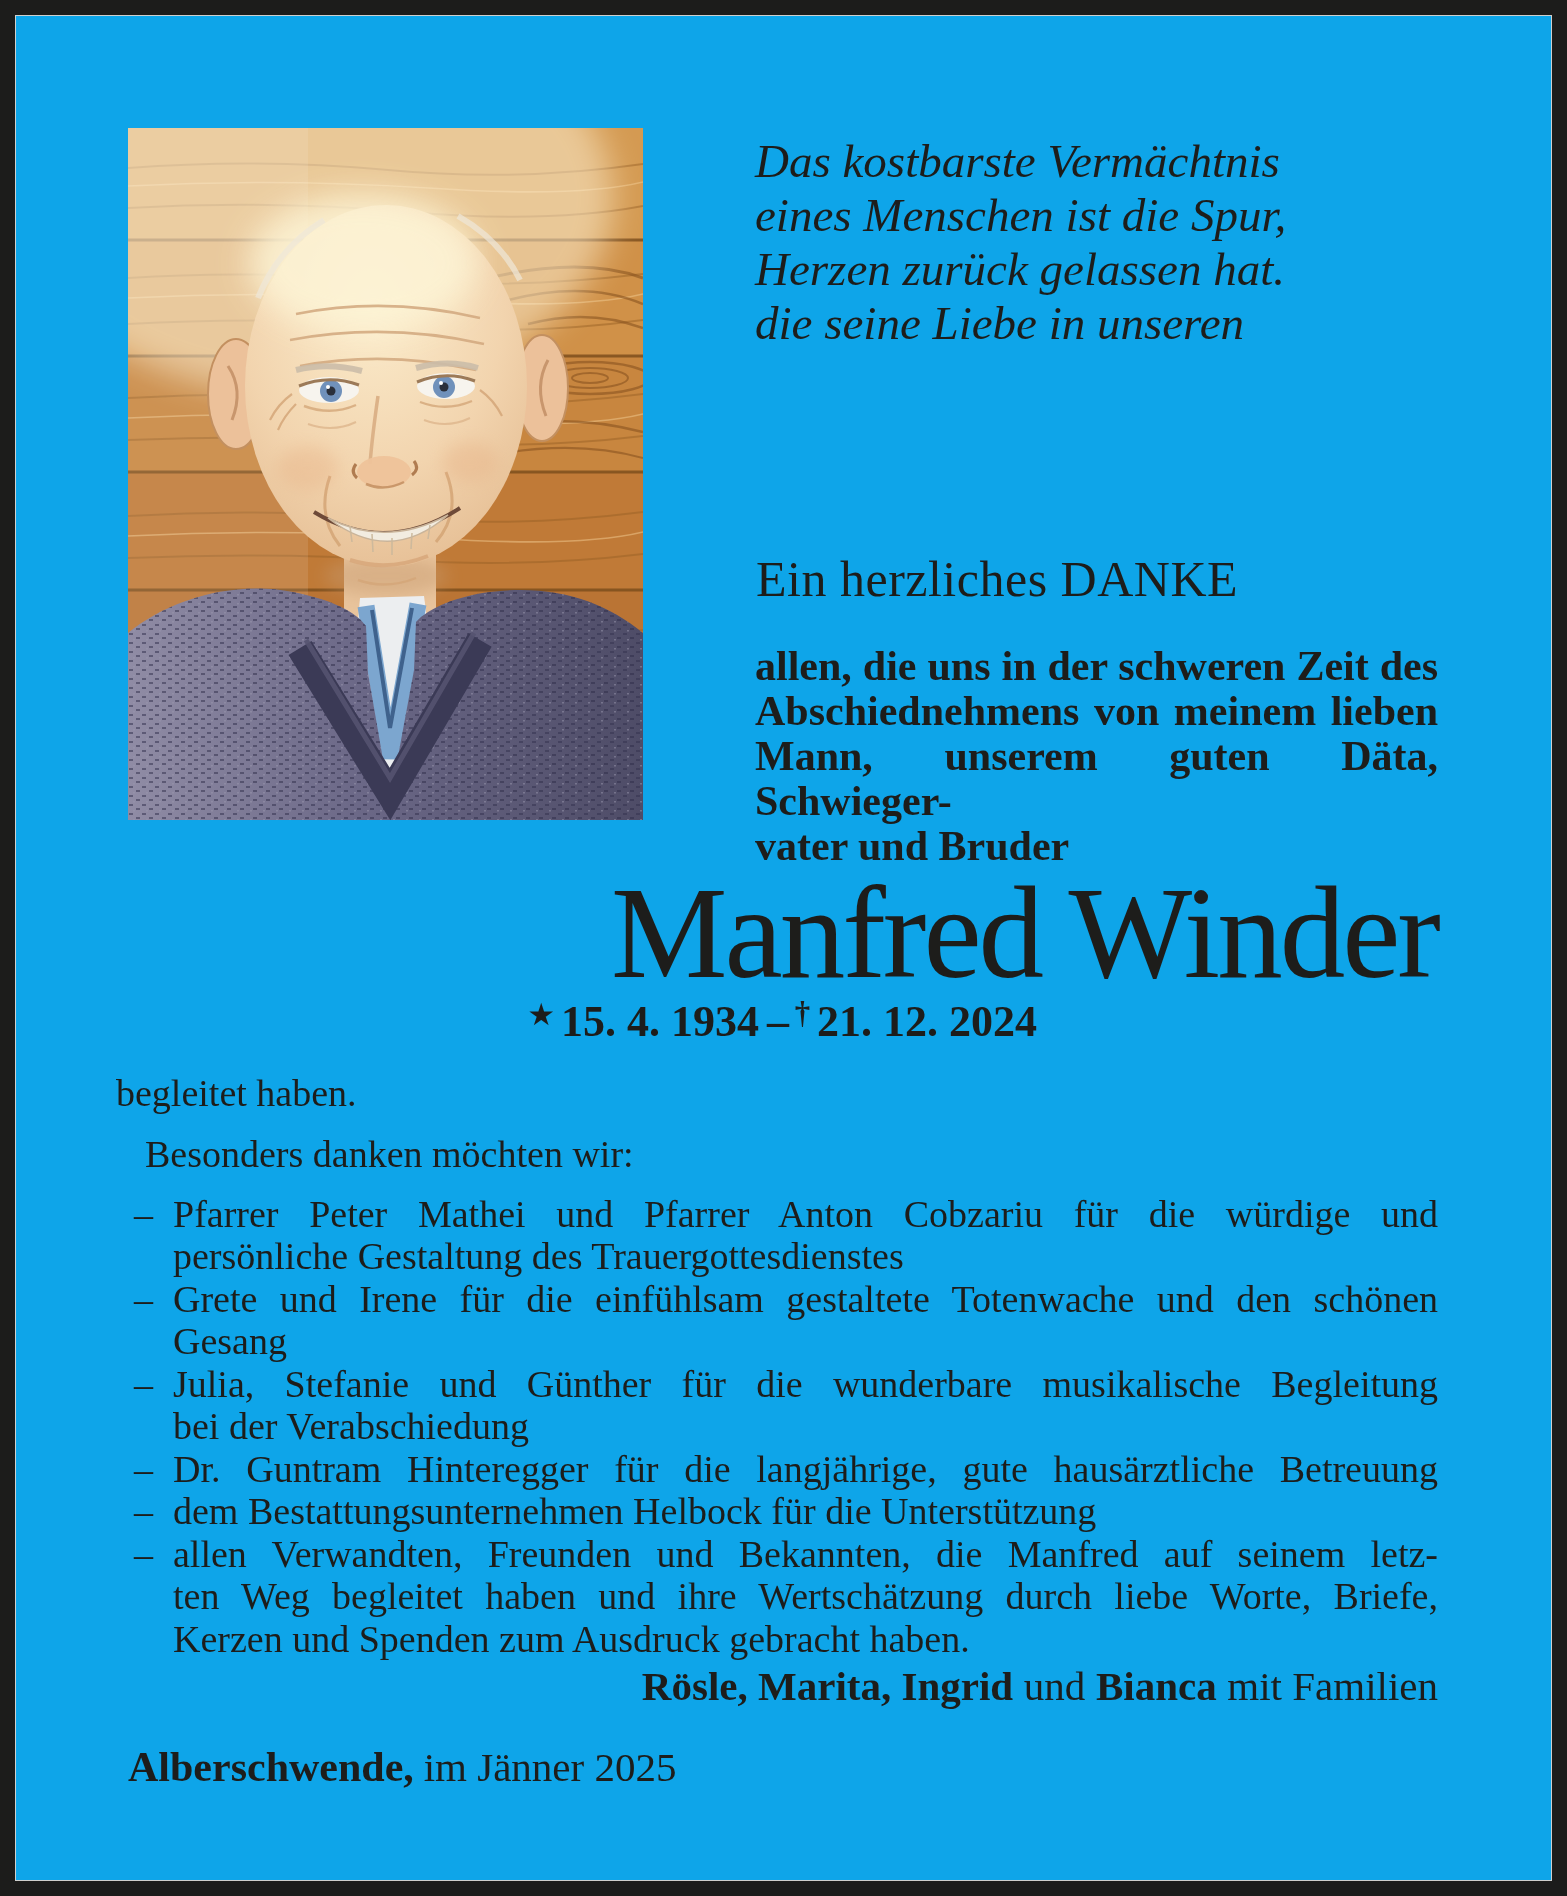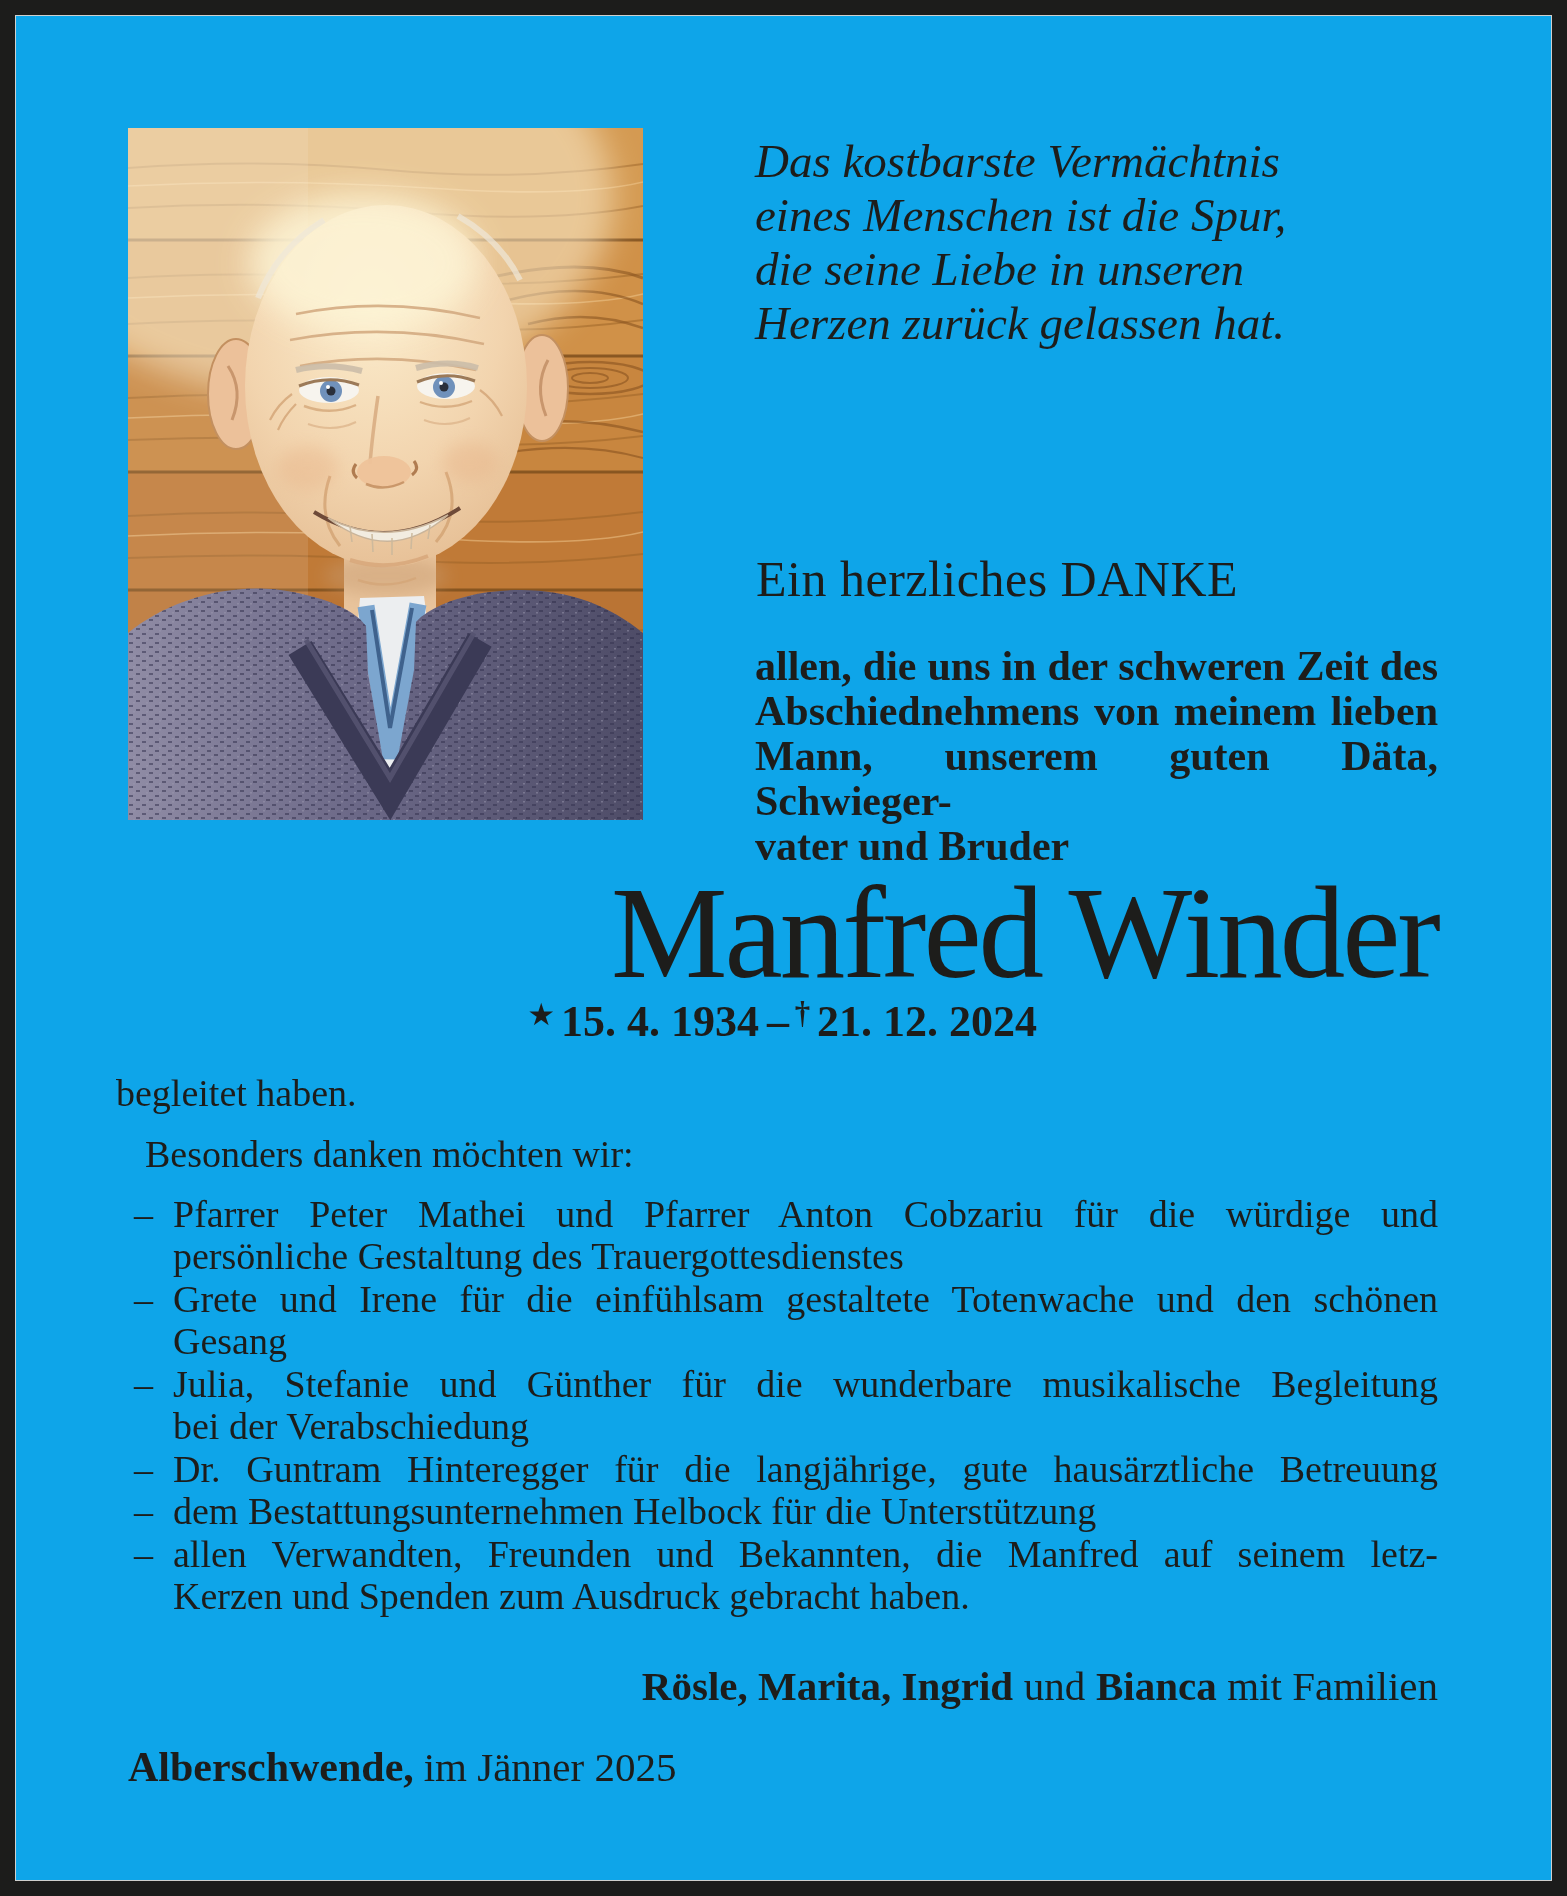--- a/index.html
+++ b/index.html
@@ -201,22 +201,22 @@
       <path d="M0 692 L 0 505 C 40 472 105 452 165 464 C 205 472 228 484 238 498 L 240 545 L 262 672 L 286 542 L 288 494 C 300 480 330 468 362 464 C 425 456 475 472 515 505 L 515 692 Z" fill="url(#sweaterGrad)"></path>
       <path d="M0 692 L 0 505 C 40 472 105 452 165 464 C 205 472 228 484 238 498 L 240 545 L 262 672 L 286 542 L 288 494 C 300 480 330 468 362 464 C 425 456 475 472 515 505 L 515 692 Z" fill="url(#knit)"></path>
       <path d="M172 520 L 262 666 L 352 512" stroke="#3b3a56" stroke-width="27" fill="none"></path>
       <path d="M178 512 L 262 650 L 346 505" stroke="#555370" stroke-width="5" fill="none" opacity="0.9"></path>
     </g>
   </svg>
 
   <div class="abs quote" id="quote">
       <div class="qline">Das kostbarste Vermächtnis</div>
       <div class="qline">eines Menschen ist die Spur,</div>
+      <div class="qline">Herzen zurück gelassen hat.</div>
       <div class="qline">die seine Liebe in unseren</div>
-      <div class="qline">Herzen zurück gelassen hat.</div>
     </div>
 
   <div class="abs danke">Ein herzliches DANKE</div>
 
   <div class="abs para" id="para">
       <div class="pline justify">allen, die uns in der schweren Zeit des</div>
       <div class="pline justify">Abschiednehmens von meinem lieben</div>
       <div class="pline justify">Mann, unserem guten Däta, Schwieger-</div>
       <div class="pline">vater und Bruder</div>
     </div>
@@ -259,20 +259,23 @@
         </div>
         <div class="li">
           <span class="dash">–</span>
           <span class="txt">dem Bestattungsunternehmen Helbock für die Unterstützung</span>
         </div>
         <div class="li">
           <span class="dash">–</span>
           <span class="txt justify">allen Verwandten, Freunden und Bekannten, die Manfred auf seinem letz-</span>
         </div>
         <div class="li">
+          <span class="txt justify">ten Weg begleitet haben und ihre Wertschätzung durch liebe Worte, Briefe,</span>
+        </div>
+        <div class="li">
           <span class="txt">Kerzen und Spenden zum Ausdruck gebracht haben.</span>
         </div>
       </div>
   </div>
 
   <div class="abs signature">
     <span class="b">Rösle, Marita, Ingrid</span><span class="sp">und</span><span class="sp b">Bianca</span><span class="sp">mit Familien</span>
   </div>
 
   <div class="abs footer">

